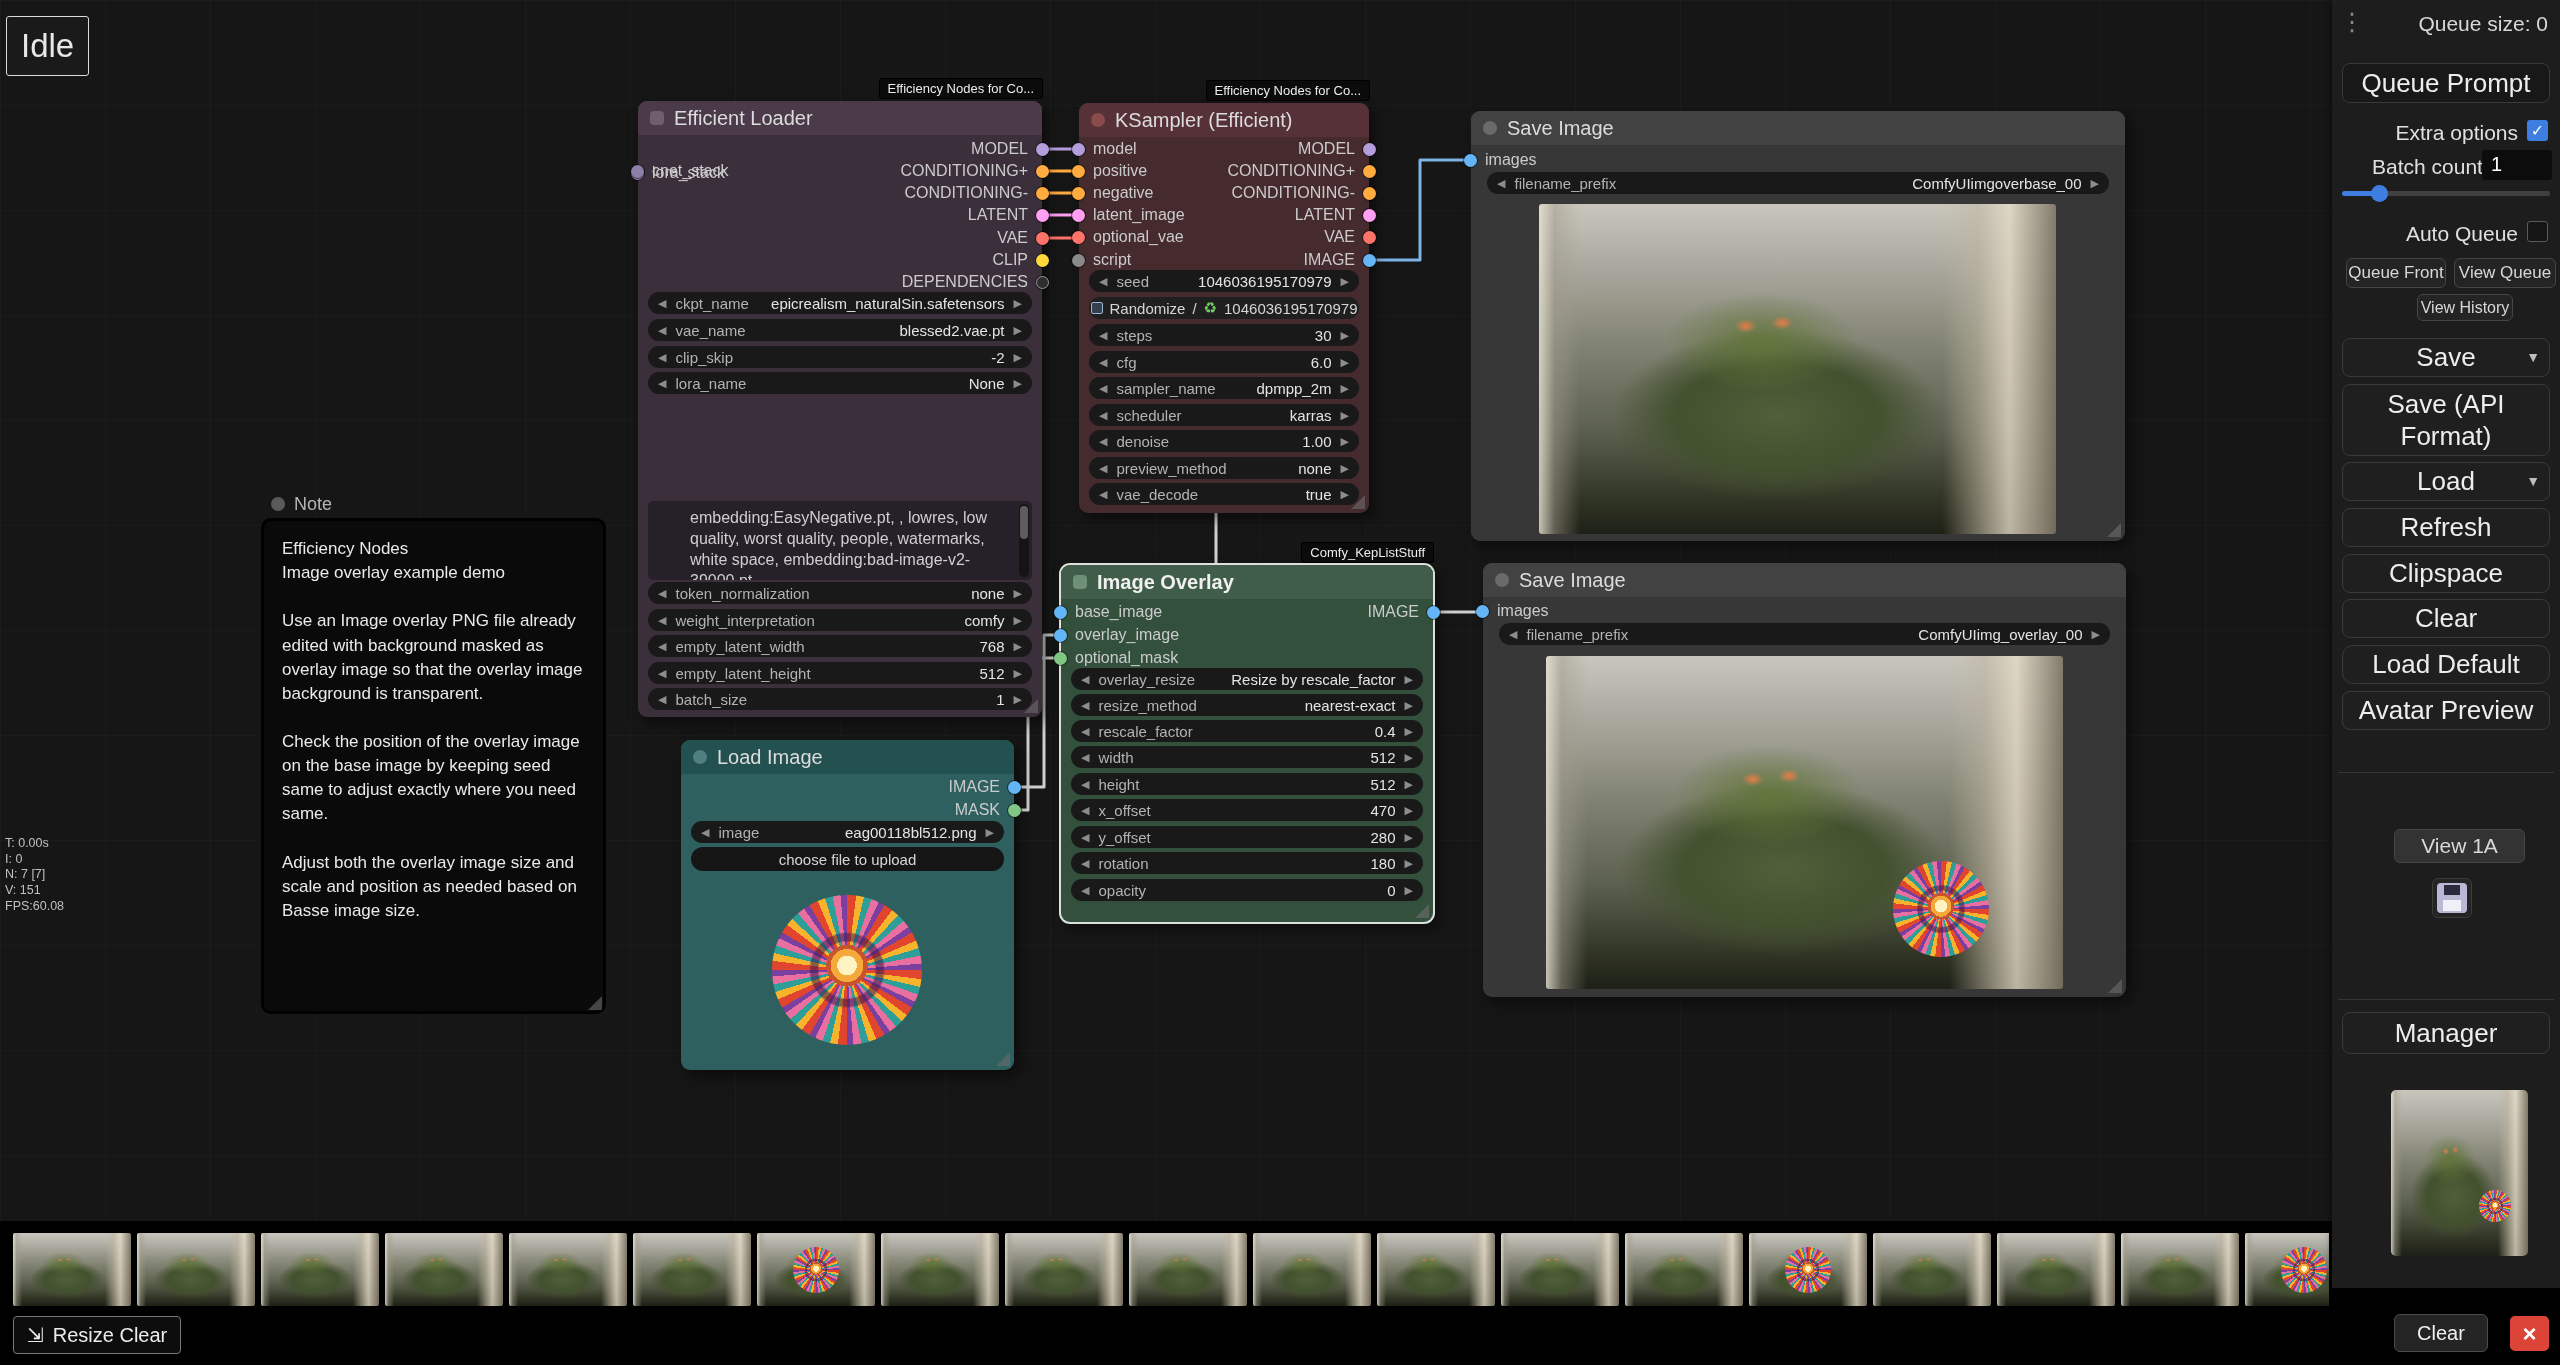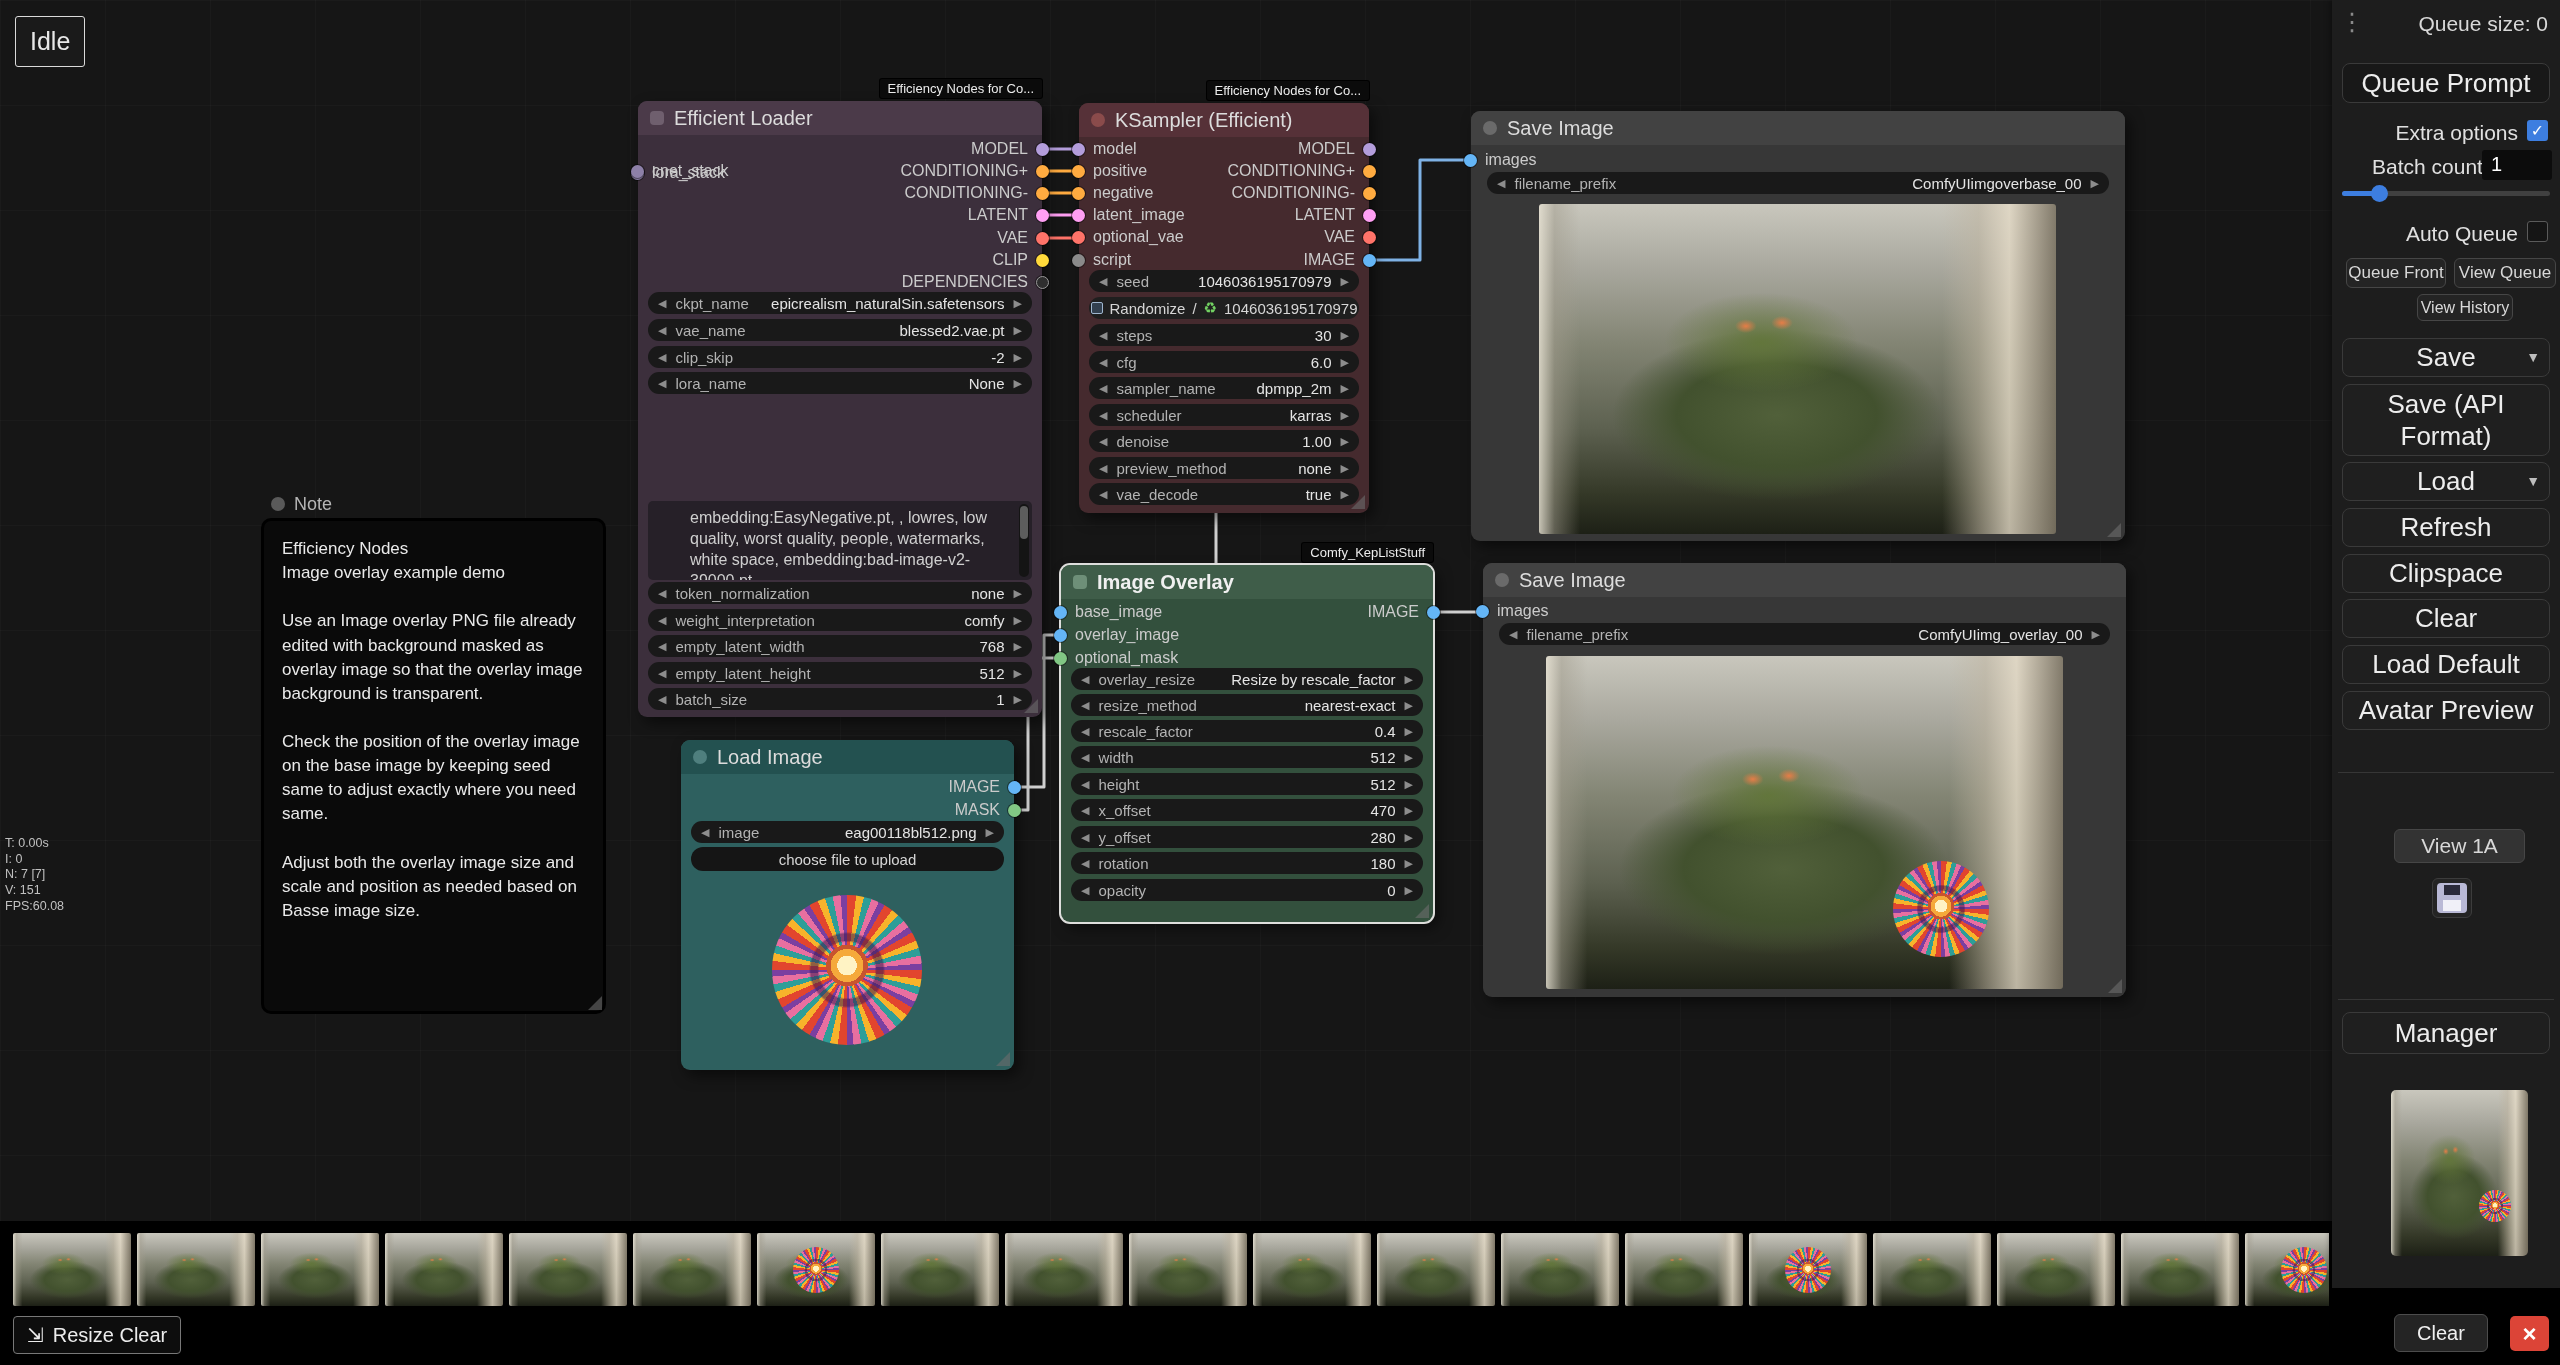--- a/index.html
+++ b/index.html
@@ -60,22 +60,22 @@
       radial-gradient(circle at 50% 50%,rgba(0,0,0,0) 0 26%,rgba(60,25,80,.55) 28% 34%,rgba(0,0,0,0) 36%),
       repeating-conic-gradient(#e2452e 0deg 7deg,#f7b32b 7deg 13deg,#2e9e98 13deg 19deg,#e86fa0 19deg 25deg,#7b3fa0 25deg 30deg);}
   
   .notebox{background:transparent !important;box-shadow:none;}
   .notebody{position:absolute;left:0;right:0;top:28px;bottom:0;background:#0a0a0a;
     border:3px solid #000;border-radius:10px;padding:16px 18px;color:#eaeaea;
     font-size:17px;line-height:1.42;white-space:pre-wrap;}
   .notetitle{display:flex;align-items:center;gap:9px;height:28px;padding:0 10px;
     font-size:18px;color:#b5b5b5;}
   
-  #idle{position:absolute;left:15px;top:16px;z-index:7;background:#1a1a1a;
-    border:1px solid #dadada;border-radius:3px;padding:10px 14px;font-size:25px;color:#e8e8e8;}
+  #idle{position:absolute;left:6px;top:16px;z-index:7;background:#1a1a1a;
+    border:1px solid #dadada;border-radius:3px;padding:10px 14px;font-size:33px;color:#e8e8e8;}
   #stats{position:absolute;left:5px;top:836px;z-index:7;font-size:12.5px;color:#c0c0c0;line-height:1.25;}
   
   #sidebar{position:absolute;left:2332px;top:0;width:228px;height:1288px;z-index:5;
     background:#1d1d1d;box-shadow:-2px 0 6px rgba(0,0,0,.4);}
   #sidebar .abs{position:absolute;}
   .sbtn{position:absolute;left:10px;width:208px;background:#1f1f1f;border:1px solid #3a3a3a;
     border-radius:8px;color:#ededed;display:flex;align-items:center;justify-content:center;
     font-size:26px;text-align:center;line-height:1.25;}
   .sbtn .dd{position:absolute;right:9px;font-size:14px;color:#bdbdbd;}
   .smallbtn{position:absolute;background:#242424;border:1px solid #464646;border-radius:6px;
@@ -535,21 +535,21 @@
   </div>
   <div class="sbtn" style="top:508px;height:39px;">
     <span>Refresh</span>
   </div>
   <div class="sbtn" style="top:554px;height:39px;">
     <span>Clipspace</span>
   </div>
   <div class="sbtn" style="top:599px;height:39px;">
     <span>Clear</span>
   </div>
-  <div class="sbtn" style="top:645px;height:39px;">
+  <div class="sbtn" style="top:645px;height:39px;border-radius:11px;">
     <span>Load Default</span>
   </div>
   <div class="sbtn" style="top:691px;height:39px;">
     <span>Avatar Preview</span>
   </div>
 
   <div class="divider" style="top:772px;"></div>
 
   <div class="smallbtn" style="left:62px;top:829px;width:131px;height:34px;font-size:21px;background:#333;">View 1A</div>
   <div class="abs" style="left:100px;top:878px;width:40px;height:40px;background:#242424;border:1px solid #3c3c3c;border-radius:6px;display:flex;align-items:center;justify-content:center;">

